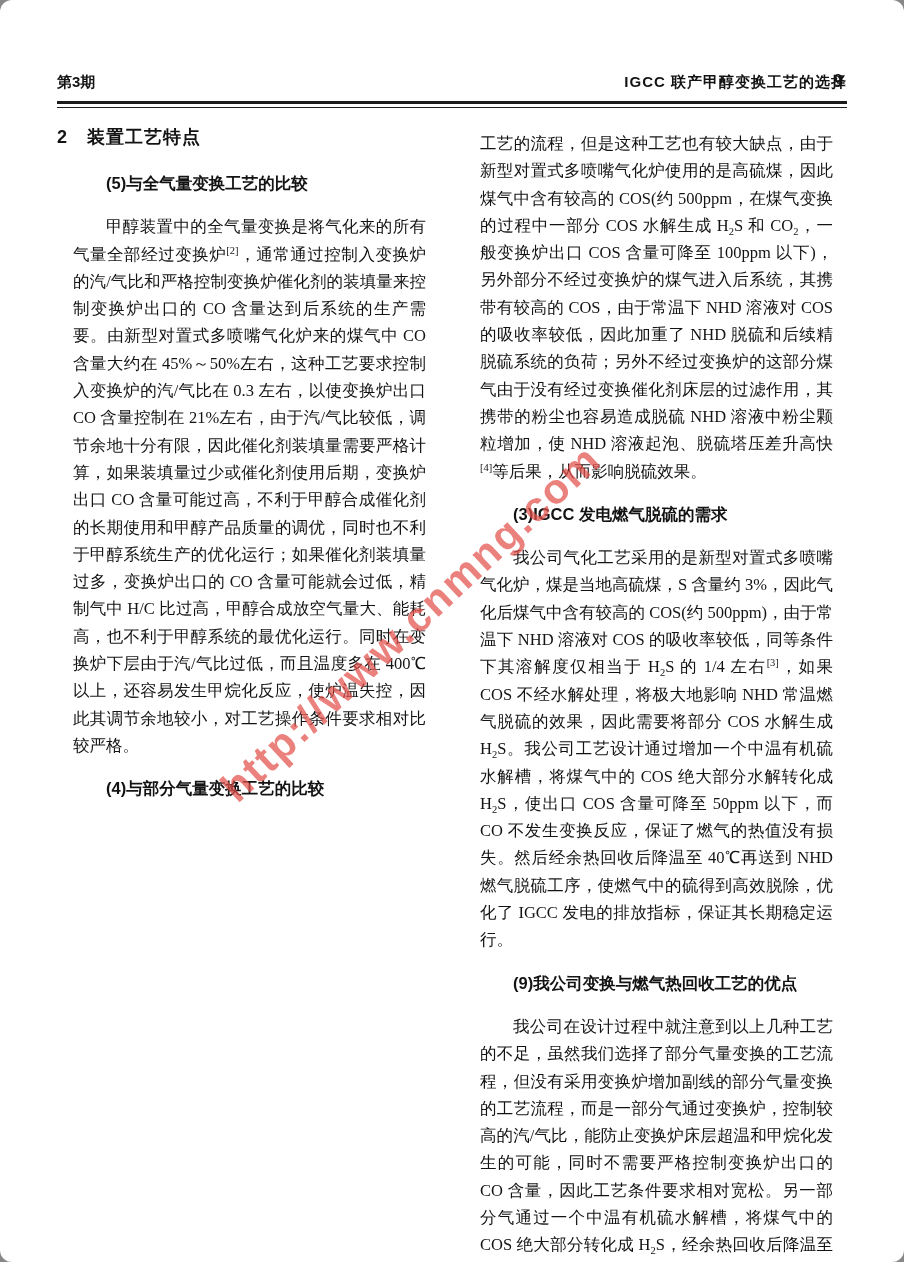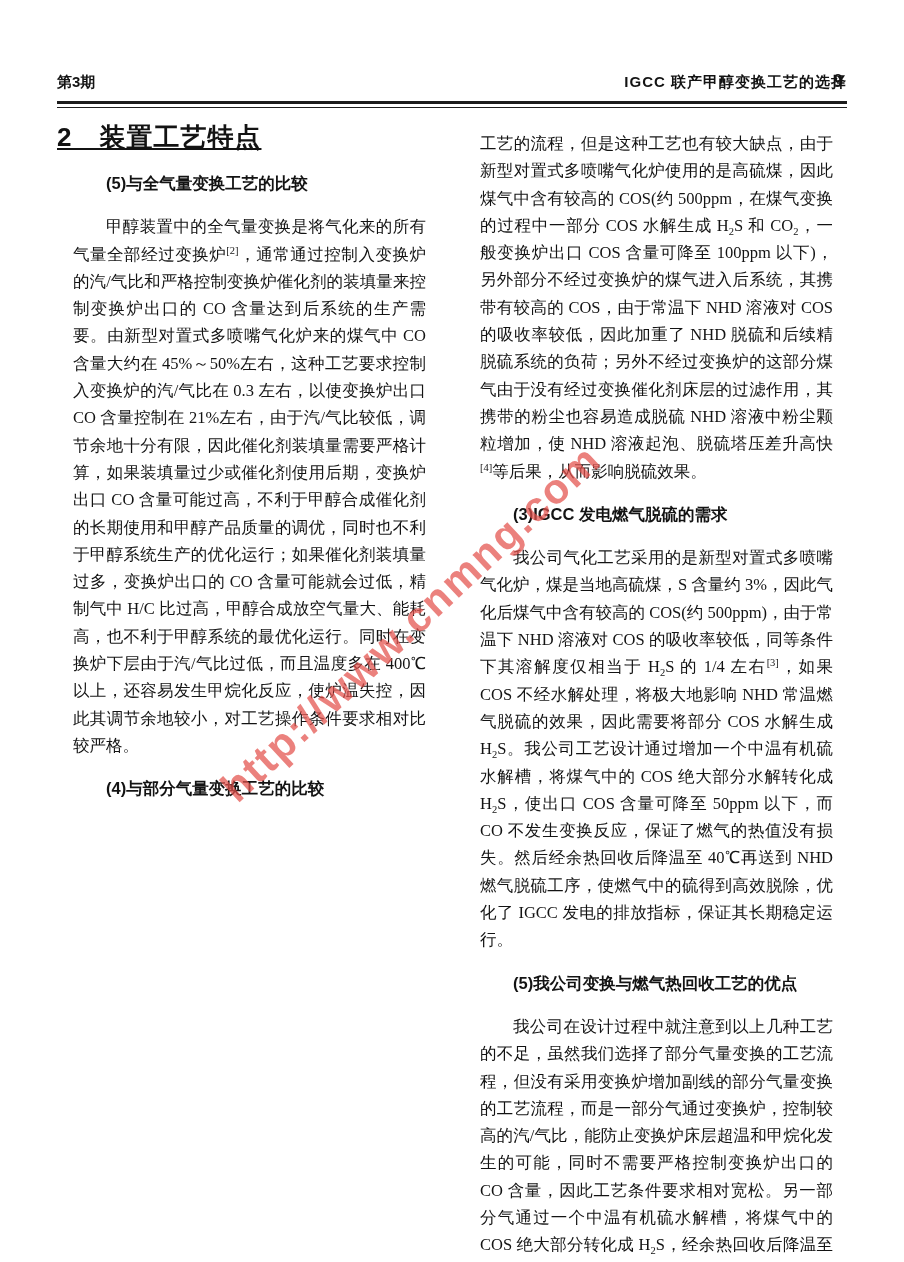--- a/index.html
+++ b/index.html
@@ -4,20 +4,21 @@
 <style>
   html,body { margin:0; padding:0; background:#888; }
   .page {
     position:relative;
     width:904px; height:1262px;
     margin:0 auto;
     background:#ffffff;
     color:#131313;
     font-family:"Liberation Serif", serif;
     overflow:hidden;
+    border-radius:12px;
   }
   
   .header {
     position:absolute; top:70px; left:57px; width:790px; height:26px;
     font-family:"Liberation Sans", sans-serif;
     font-weight:bold; font-size:15px;
   }
   .header .issue { position:absolute; left:0; top:3px; }
   .header .title { position:absolute; left:0; right:0; top:3px; text-align:right; letter-spacing:1px; }
   .header .pageno { position:absolute; right:4px; top:0; font-size:19px; font-family:"Liberation Serif", serif; }
@@ -31,24 +32,23 @@
     display:flex; gap:22px;
   }
   .col {
     width:385px;
     font-size:16.5px; line-height:27.3px;
     text-align:justify;
   }
   .col p { margin:16px; }
   .blk-h2 {
     font-family:"Liberation Sans", sans-serif;
-    font-weight:bold; font-size:26px; line-height:30px;
+    font-weight:bold; font-size:18px; line-height:30px;
     margin:8px 0 18px 0 !important;
     letter-spacing:1px;
-    text-decoration:underline;
   }
   .blk-p  { text-indent:2em; }
   .blk-ps { text-indent:2em; font-family:"Liberation Sans", sans-serif; font-weight:bold; }
   .blk-pc { text-indent:0; }
   sub { font-size:10.5px; vertical-align:-4px; line-height:0; }
   sup { font-size:10.5px; vertical-align:6px; line-height:0; }
   
   .watermark {
     position:absolute; left:228px; top:770px;
     transform:rotate(-43deg); transform-origin:0 50%;
@@ -73,19 +73,19 @@
     <div class="col">
         <p class="blk-h2">2　装置工艺特点</p>
         <p class="blk-ps">(5)与全气量变换工艺的比较</p>
         <p class="blk-p">甲醇装置中的全气量变换是将气化来的所有气量全部经过变换炉<sup>[2]</sup>，通常通过控制入变换炉的汽/气比和严格控制变换炉催化剂的装填量来控制变换炉出口的 CO 含量达到后系统的生产需要。由新型对置式多喷嘴气化炉来的煤气中 CO 含量大约在 45%～50%左右，这种工艺要求控制入变换炉的汽/气比在 0.3 左右，以使变换炉出口 CO 含量控制在 21%左右，由于汽/气比较低，调节余地十分有限，因此催化剂装填量需要严格计算，如果装填量过少或催化剂使用后期，变换炉出口 CO 含量可能过高，不利于甲醇合成催化剂的长期使用和甲醇产品质量的调优，同时也不利于甲醇系统生产的优化运行；如果催化剂装填量过多，变换炉出口的 CO 含量可能就会过低，精制气中 H/C 比过高，甲醇合成放空气量大、能耗高，也不利于甲醇系统的最优化运行。同时在变换炉下层由于汽/气比过低，而且温度多在 400℃以上，还容易发生甲烷化反应，使炉温失控，因此其调节余地较小，对工艺操作条件要求相对比较严格。</p>
         <p class="blk-ps">(4)与部分气量变换工艺的比较</p>
       </div>
     <div class="col">
         <p class="blk-pc">工艺的流程，但是这种工艺也有较大缺点，由于新型对置式多喷嘴气化炉使用的是高硫煤，因此煤气中含有较高的 COS(约 500ppm，在煤气变换的过程中一部分 COS 水解生成 H<sub>2</sub>S 和 CO<sub>2</sub>，一般变换炉出口 COS 含量可降至 100ppm 以下)，另外部分不经过变换炉的煤气进入后系统，其携带有较高的 COS，由于常温下 NHD 溶液对 COS 的吸收率较低，因此加重了 NHD 脱硫和后续精脱硫系统的负荷；另外不经过变换炉的这部分煤气由于没有经过变换催化剂床层的过滤作用，其携带的粉尘也容易造成脱硫 NHD 溶液中粉尘颗粒增加，使 NHD 溶液起泡、脱硫塔压差升高快<sup>[4]</sup>等后果，从而影响脱硫效果。</p>
         <p class="blk-ps">(3)IGCC 发电燃气脱硫的需求</p>
         <p class="blk-p">我公司气化工艺采用的是新型对置式多喷嘴气化炉，煤是当地高硫煤，S 含量约 3%，因此气化后煤气中含有较高的 COS(约 500ppm)，由于常温下 NHD 溶液对 COS 的吸收率较低，同等条件下其溶解度仅相当于 H<sub>2</sub>S 的 1/4 左右<sup>[3]</sup>，如果 COS 不经水解处理，将极大地影响 NHD 常温燃气脱硫的效果，因此需要将部分 COS 水解生成 H<sub>2</sub>S。我公司工艺设计通过增加一个中温有机硫水解槽，将煤气中的 COS 绝大部分水解转化成 H<sub>2</sub>S，使出口 COS 含量可降至 50ppm 以下，而 CO 不发生变换反应，保证了燃气的热值没有损失。然后经余热回收后降温至 40℃再送到 NHD 燃气脱硫工序，使燃气中的硫得到高效脱除，优化了 IGCC 发电的排放指标，保证其长期稳定运行。</p>
-        <p class="blk-ps">(5)我公司变换与燃气热回收工艺的优点</p>
+        <p class="blk-ps">(9)我公司变换与燃气热回收工艺的优点</p>
         <p class="blk-p">我公司在设计过程中就注意到以上几种工艺的不足，虽然我们选择了部分气量变换的工艺流程，但没有采用变换炉增加副线的部分气量变换的工艺流程，而是一部分气通过变换炉，控制较高的汽/气比，能防止变换炉床层超温和甲烷化发生的可能，同时不需要严格控制变换炉出口的 CO 含量，因此工艺条件要求相对宽松。另一部分气通过一个中温有机硫水解槽，将煤气中的 COS 绝大部分转化成 H<sub>2</sub>S，经余热回收后降温至 40℃，一部分送到 NHD 燃气脱硫工序，脱硫后再送去发电；另外一部分配入到变换炉后的变换气中，来调节变换气中的 CO 含量，满足后系统甲醇生产的需要。这个流程既避免了全气量变换流程中调节余地较小，对工艺要求相对比较严格的不利因素，同时也避免了部分气量变换的工艺流程中 COS 对后系统的影响和煤气中夹带的粉尘对</p>
       </div>
   </div>
 
   <div class="watermark" style="color: rgb(228, 81, 76);">http://www.cnmng.com</div>
 </div>
 
 </body></html>

